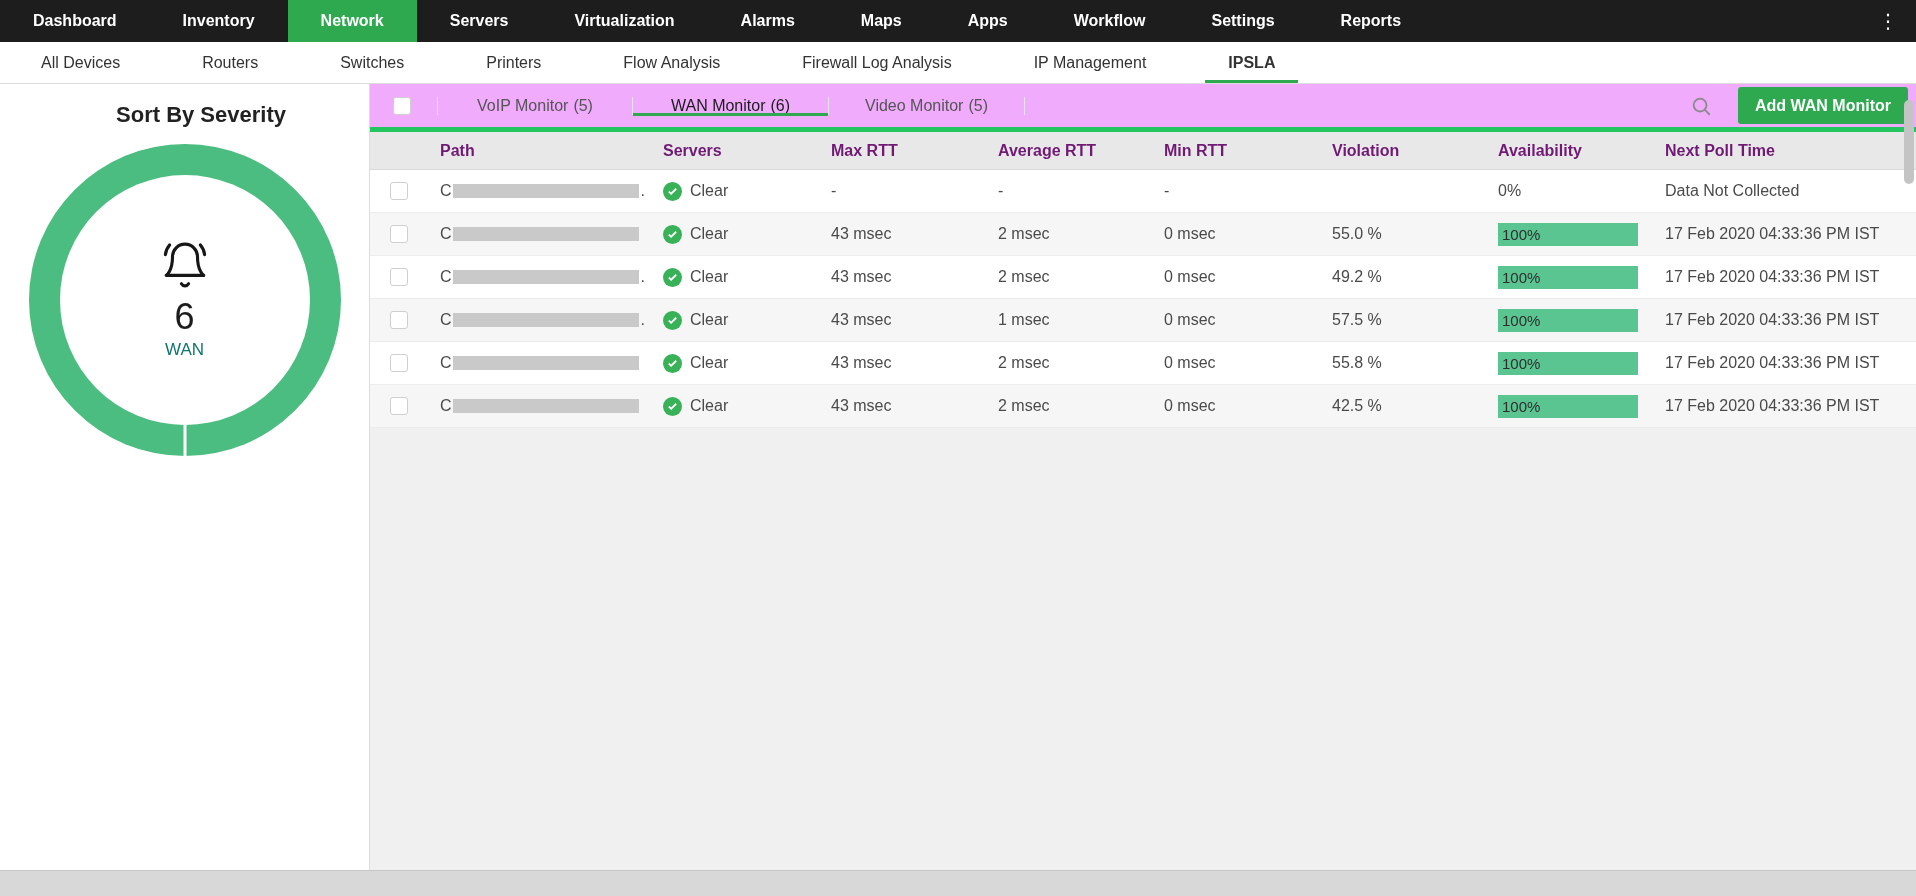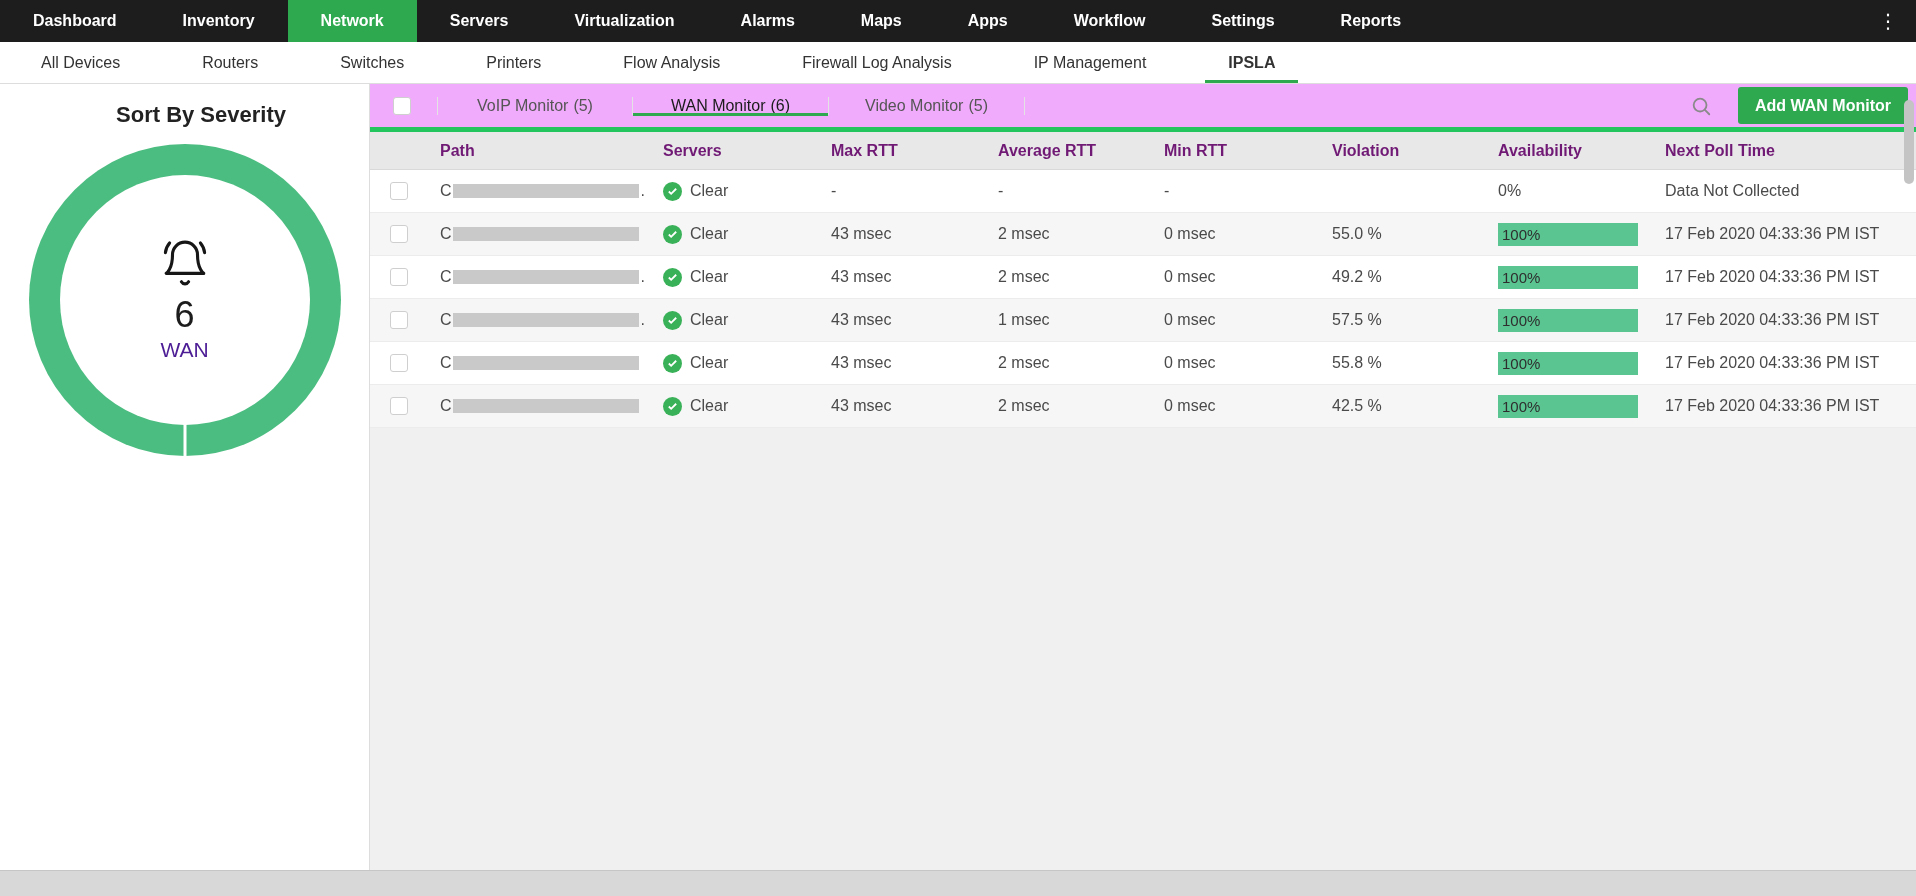--- a/index.html
+++ b/index.html
@@ -31,21 +31,21 @@
   
   .sidebar-title { text-align:center; margin-top:18px; font-size:22px; font-weight:600; color:#222;padding-left:33px; }
   .donut { width:312px; height:312px; border-radius:50%; background:var(--donut);
            margin:16px auto 0; position:relative; }
   .donut-notch { position:absolute; left:50%; bottom:0; transform:translateX(-50%);
                  width:3px; height:33px; background:#fff; }
   .donut-inner { position:absolute; left:31px; top:31px; width:250px; height:250px; background:#fff;
                  border-radius:50%; display:flex; flex-direction:column; align-items:center;
                  justify-content:center; gap:2px; }
   .donut-count { font-size:36px; color:#1c1c1c; }
-  .donut-label { font-size:21px; color:#4c1d95; }
+  .donut-label { font-size:17px; color:#0f766e; }
   .bell { color:#161616; }
 
   
   .toolbar { height:48px; background:#f0abfc; display:flex; align-items:center; padding-left:23px;
              border-bottom:5px solid #22c55e; }
   .checkbox { width:18px; height:18px; border:1px solid #cfcfcf; border-radius:3px; background:#fff;
               display:inline-block; cursor:pointer; flex:0 0 auto; }
   .toolbar-check { display:flex; align-items:center; margin-right:26px; }
   .tabs { display:flex; align-items:stretch; }
   .tab { width:196px; display:flex; align-items:center; justify-content:center; gap:5px;

